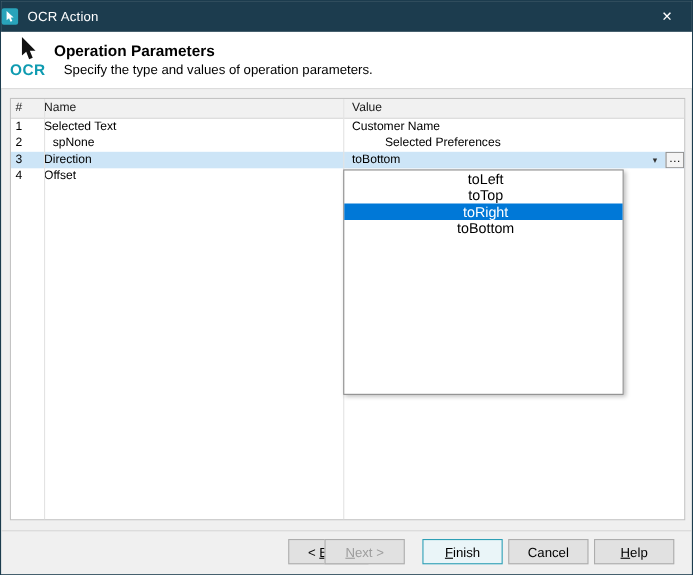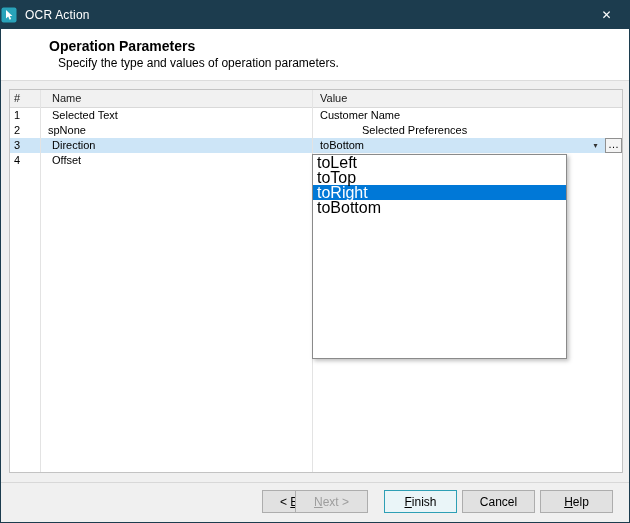--- a/index.html
+++ b/index.html
@@ -30,28 +30,28 @@
 
   
   .table{position:absolute; left:8px; top:88px; width:614px; height:384px; background:#fff; border:1px solid var(--table-border); font-size:11px;}
   .vline{position:absolute; top:0; bottom:0; width:1px; background:var(--grid-line); z-index:3; pointer-events:none;}
   .v1{left:30px;} .v2{left:302px;}
   .thead{display:flex; height:18px; line-height:17px; background:#f1f1f1; border-bottom:1px solid #d9d9d9; color:#1a1a1a;}
   .trow{display:flex; height:15px; line-height:15px; color:#000;}
   .trow.selected{background:var(--row-highlight);}
   .cell{overflow:hidden; white-space:nowrap;}
   .c-num{width:30px; padding-left:4px;}
-  .c-name{width:272px; padding-left:12px;}
+  .c-name{width:272px; padding-left:0;}
   .c-value{flex:1; padding-left:8px; display:flex; align-items:center;}
   .combo-text{flex:1;}
   .combo-arrow{width:15px; text-align:center; font-size:8px; color:#333;}
   .ellipsis-btn{width:17px; height:15px; border:1px solid #909090; background:#f4f4f4; font-size:11px; line-height:11px; text-align:center; margin-left:2px;}
 
   
-  .dropdown{position:absolute; left:311px; top:153px; width:255px; height:205px; background:#fff; border:1px solid #8a8a8a; z-index:30; box-shadow:2px 2px 4px rgba(0,0,0,.25); font-size:16px;}
+  .dropdown{position:absolute; left:311px; top:153px; width:255px; height:205px; background:#fff; border:1px solid #8a8a8a; z-index:30; box-shadow:2px 2px 4px rgba(0,0,0,.25); font-size:13px;text-align:center;}
   .dd-item{height:15px; line-height:15px; padding-left:4px; color:#000;}
   .dd-selected{background:var(--selection); color:var(--selection-text);}
 
   
   .footer-line{position:absolute; left:0; right:0; top:481px; height:1px; background:#d8d8d8;}
   .btn{position:absolute; top:489px; width:73px; height:23px; background:var(--button-bg); border:1px solid var(--button-border); font-size:12px; font-family:inherit; color:#000; text-align:center;}
   .btn-back{left:217px;margin-left:44px;} .btn-next{left:294px;} .btn-finish{left:383px;} .btn-cancel{left:461px;} .btn-help{left:539px;}
   .btn.disabled{color:var(--disabled-text);}
   .btn.finish{background:var(--finish-bg); border:1px solid var(--finish-border);}
 </style>
@@ -67,20 +67,26 @@
         <path d="M5 3 L5 11.5 L7.2 9.6 L8.6 12.8 L10.2 12.1 L8.8 9 L11.4 9 Z" fill="#ffffff"></path>
       </svg>
     </span>
     <span class="tb-title">OCR Action</span>
     <span class="close-btn">
       <span>✕</span>
     </span>
   </div>
 
   <div class="header">
+    <div class="logo">
+      <svg width="20" height="23" viewBox="0 0 12 19">
+        <path d="M1 0.5 L1 14.5 L4.2 11.6 L6.4 17.2 L9.1 16.1 L6.9 10.8 L11.2 10.8 Z" fill="#111111"></path>
+      </svg>
+      <span class="logo-text">OCR</span>
+    </div>
     <div class="header-title">Operation Parameters</div>
     <div class="header-sub">Specify the type and values of operation parameters.</div>
   </div>
   <div class="header-divider"></div>
 
   <div class="table">
     <div class="vline v1"></div>
     <div class="vline v2"></div>
     <div class="thead">
       <div class="cell c-num">#</div>

